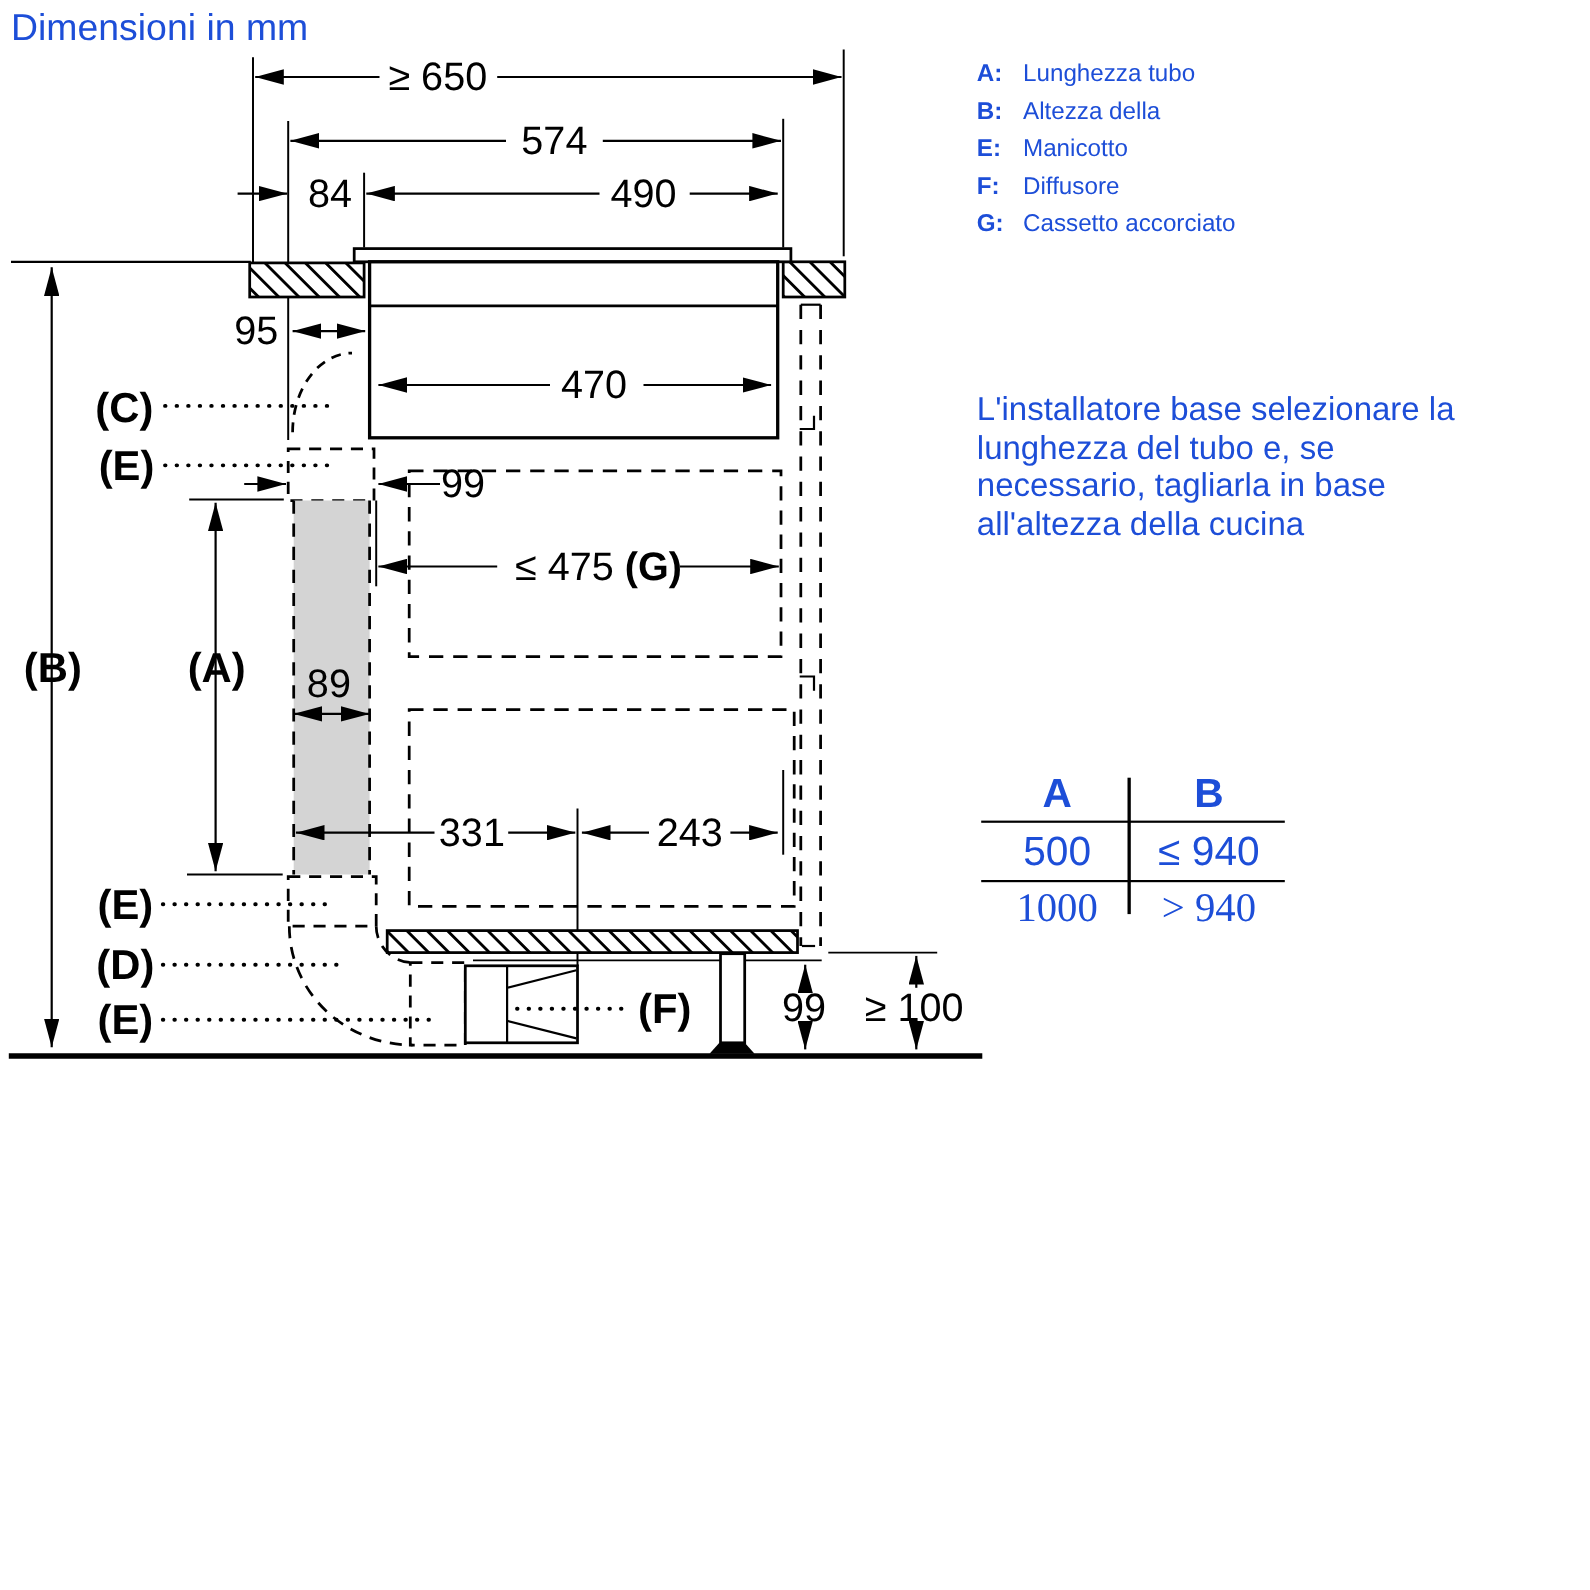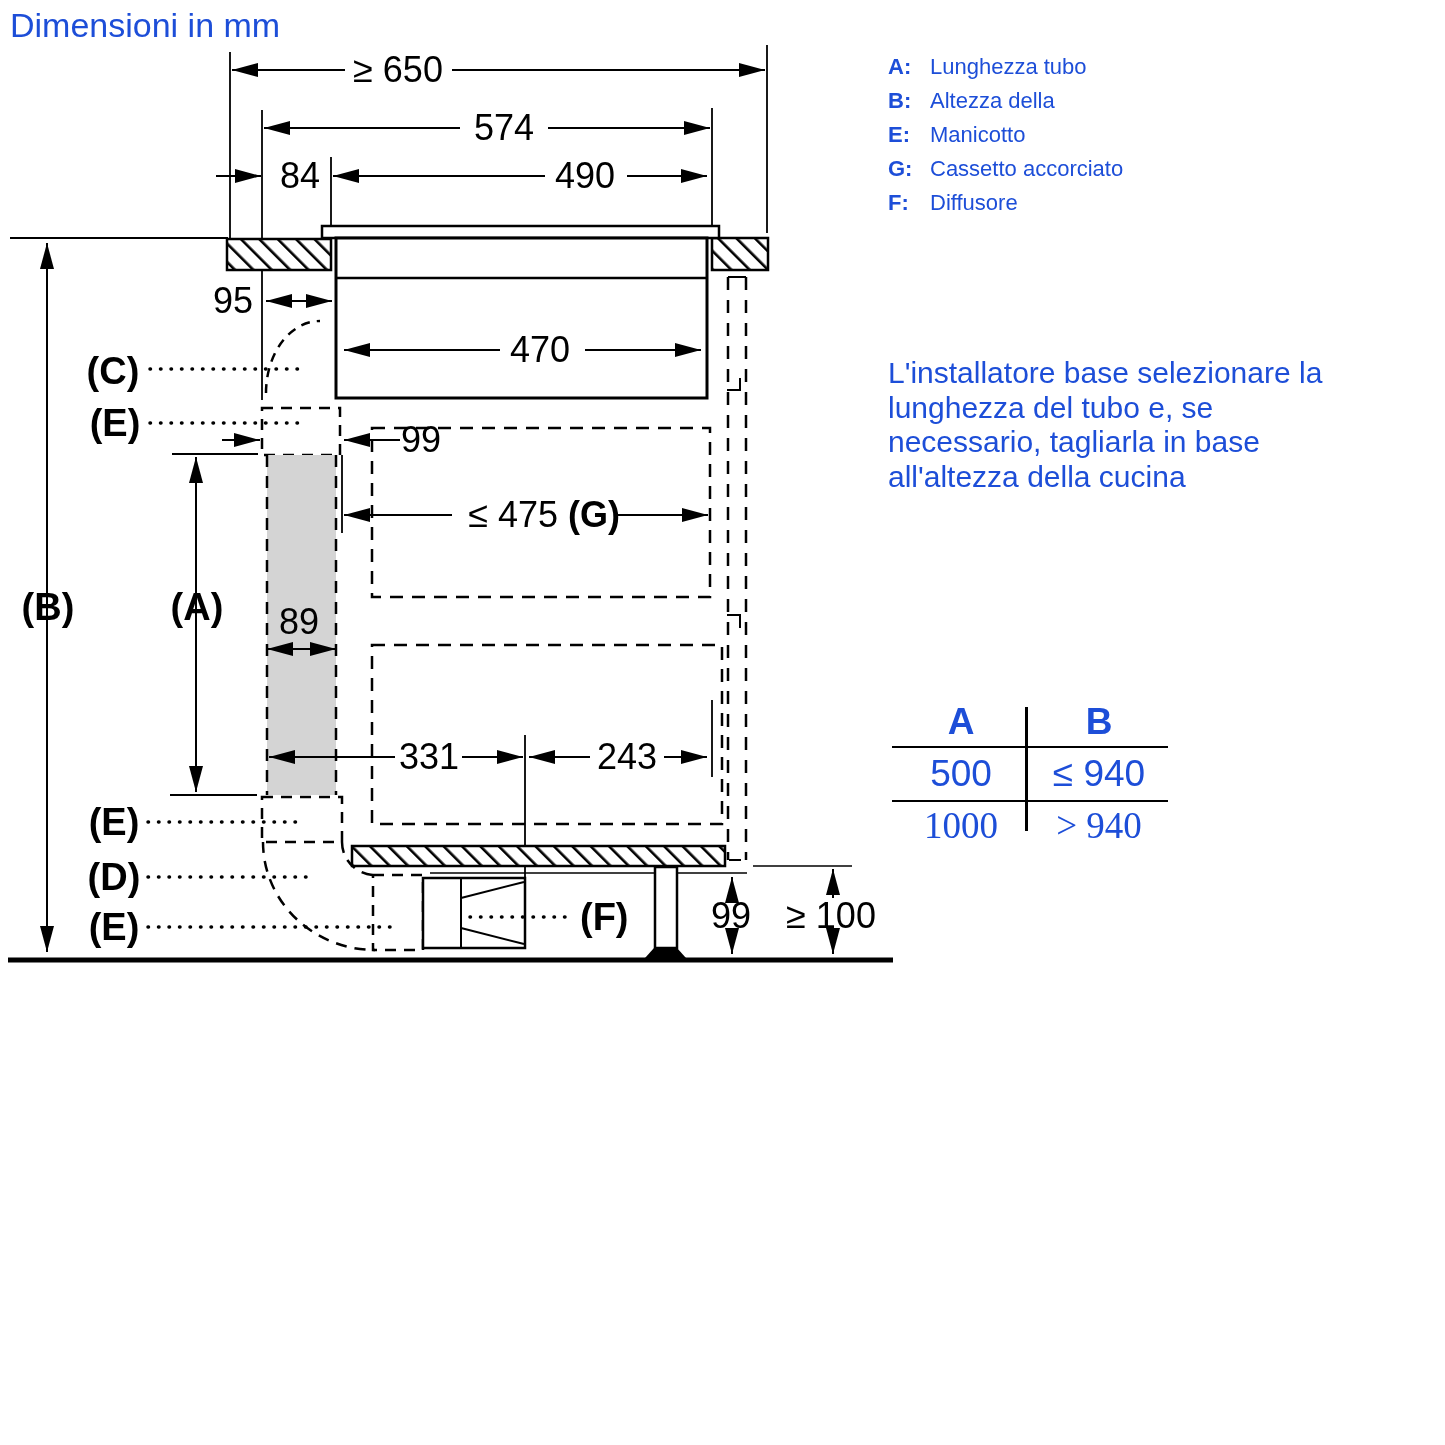--- a/index.html
+++ b/index.html
@@ -160,22 +160,22 @@
     <text class="lbltxt" x="114" y="890" text-anchor="middle">(D)</text>
     <line x1="148" y1="877" x2="312" y2="877" stroke="#000" stroke-width="3.5" stroke-linecap="round" stroke-dasharray="0.5 10"></line>
     <text class="lbltxt" x="114" y="940" text-anchor="middle">(E)</text>
     <line x1="148" y1="927" x2="398" y2="927" stroke="#000" stroke-width="3.5" stroke-linecap="round" stroke-dasharray="0.5 10"></line>
   </svg>
 
   <div class="legend">
     <div class="lg-row"><b>A:</b><span>Lunghezza tubo</span></div>
     <div class="lg-row"><b>B:</b><span>Altezza della</span></div>
     <div class="lg-row"><b>E:</b><span>Manicotto</span></div>
+    <div class="lg-row"><b>F:</b><span>Diffusore</span></div>
     <div class="lg-row"><b>G:</b><span>Cassetto accorciato</span></div>
-    <div class="lg-row"><b>F:</b><span>Diffusore</span></div>
   </div>
 
   <div class="note">
     <div>L'installatore base selezionare la</div>
     <div>lunghezza del tubo e, se</div>
     <div>necessario, tagliarla in base</div>
     <div>all'altezza della cucina</div>
   </div>
 
   <div class="dim-table">

